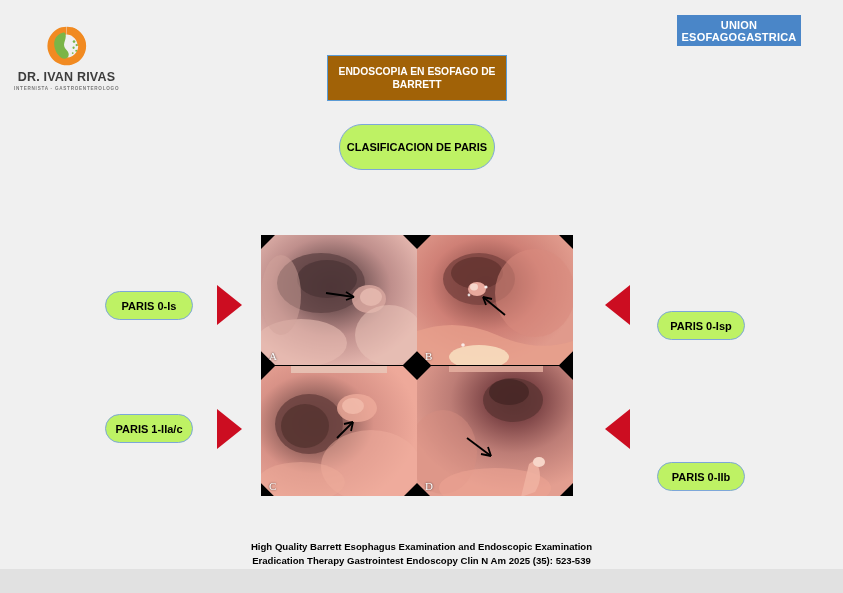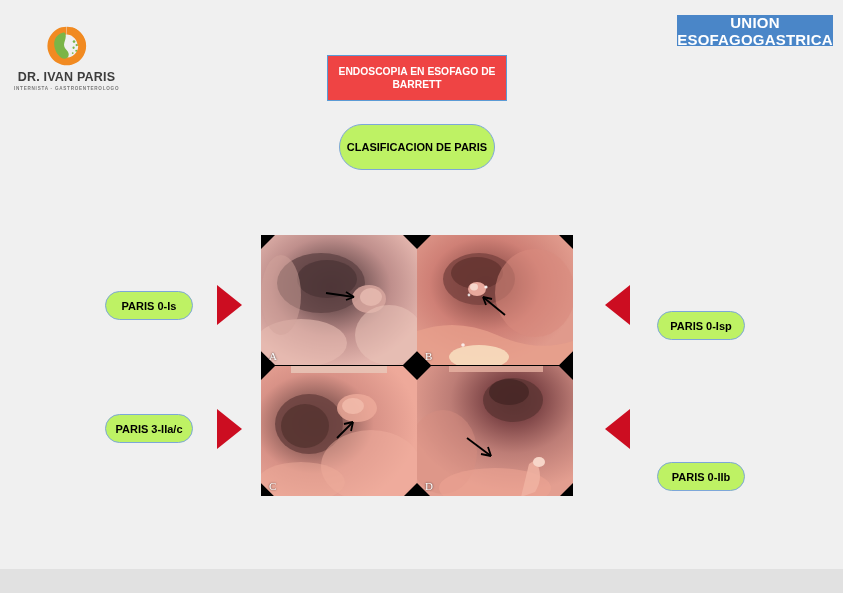--- a/index.html
+++ b/index.html
@@ -47,38 +47,38 @@
     letter-spacing: 0.75px;
     color: #7a7a7a;
     margin-top: 2px;
     white-space: nowrap;
   }
 
   
   #union-badge {
     position: absolute;
     left: 677px; top: 15px;
-    width: 156px; height: 31px;
+    width: 124px; height: 31px;
     background: #4a86c8;
     color: #ffffff;
-    font-size: 15px;
+    font-size: 11px;
     font-weight: bold;
     letter-spacing: 0.2px;
     display: flex;
     align-items: center;
     justify-content: center;
     text-align: center;
   }
 
   
   #title-box {
     position: absolute;
     left: 327px; top: 55px;
     width: 180px; height: 46px;
-    background: #ef4444;
+    background: #a16207;
     border: 1px solid #5b9bd5;
     color: #ffffff;
     font-size: 10.3px;
     font-weight: bold;
     line-height: 13px;
     display: flex;
     align-items: center;
     justify-content: center;
     text-align: center;
     padding: 0 8px;
@@ -183,34 +183,34 @@
       <path d="M62 8 A44 44 0 0 1 92 50 L74 50 A26 26 0 0 0 62 28 Z" fill="#f18a21"></path>
       <path d="M40 20 C26 24 20 36 21 48 C22 60 28 70 36 76 C42 80 50 80 53 74 C56 68 52 62 48 58 C44 54 42 48 44 42 C46 36 48 30 47 24 C46 19 44 18 40 20 Z" fill="#7ab547"></path>
       <g fill="#7ab547">
         <circle cx="66" cy="40" r="3"></circle>
         <circle cx="72" cy="48" r="2.6"></circle>
         <circle cx="65" cy="54" r="2.6"></circle>
         <circle cx="71" cy="61" r="2.2"></circle>
         <circle cx="63" cy="66" r="2"></circle>
       </g>
     </svg>
-    <div id="logo-name">DR. IVAN PARIS</div>
+    <div id="logo-name">DR. IVAN RIVAS</div>
     <div id="logo-sub">INTERNISTA  -  GASTROENTEROLOGO</div>
   </div>
 
   <div id="union-badge">UNION ESOFAGOGASTRICA</div>
 
   <div id="title-box">ENDOSCOPIA EN ESOFAGO DE BARRETT</div>
 
   <div id="pill-clasificacion" class="pill">CLASIFICACION DE PARIS</div>
 
   <div id="pill-left-1" class="pill pill-label">PARIS 0-Is</div>
   <div id="arrow-l1" class="arrow arrow-right"></div>
 
-  <div id="pill-left-2" class="pill pill-label">PARIS 3-IIa/c</div>
+  <div id="pill-left-2" class="pill pill-label">PARIS 1-IIa/c</div>
   <div id="arrow-l2" class="arrow arrow-right"></div>
 
   <div id="arrow-r1" class="arrow arrow-left"></div>
   <div id="pill-right-1" class="pill pill-label">PARIS 0-Isp</div>
 
   <div id="arrow-r2" class="arrow arrow-left"></div>
   <div id="pill-right-2" class="pill pill-label">PARIS 0-IIb</div>
 
   <div id="figure">
 
@@ -339,14 +339,18 @@
         </g>
         <g stroke="#000000" stroke-width="1.8" fill="none">
           <line x1="50" y1="72" x2="74" y2="90"></line>
           <path d="M74 90 L64 88 M74 90 L71 81"></path>
         </g>
       </svg>
       <span class="panel-letter">D</span>
     </div>
   </div>
 
+  <div id="caption">
+    <div>High Quality Barrett Esophagus Examination and Endoscopic Examination</div>
+    <div>Eradication Therapy Gastrointest Endoscopy Clin N Am 2025 (35): 523-539</div>
+  </div>
 
 </div>
 
 </body></html>

